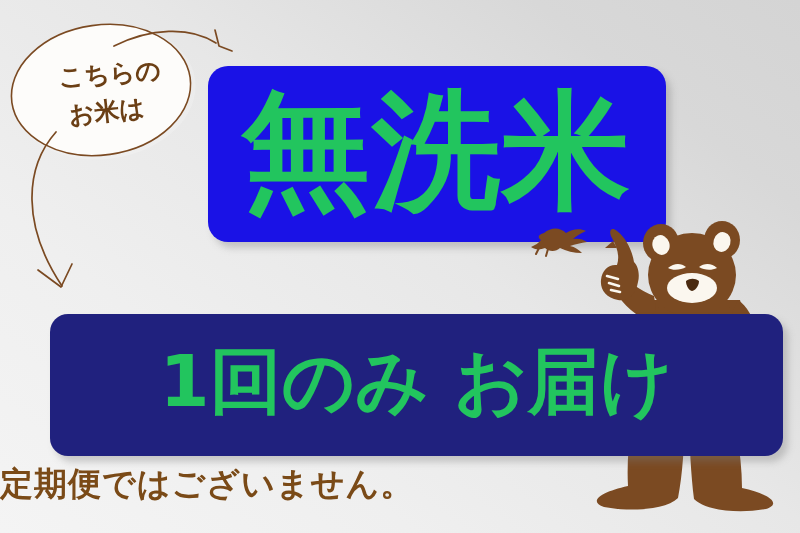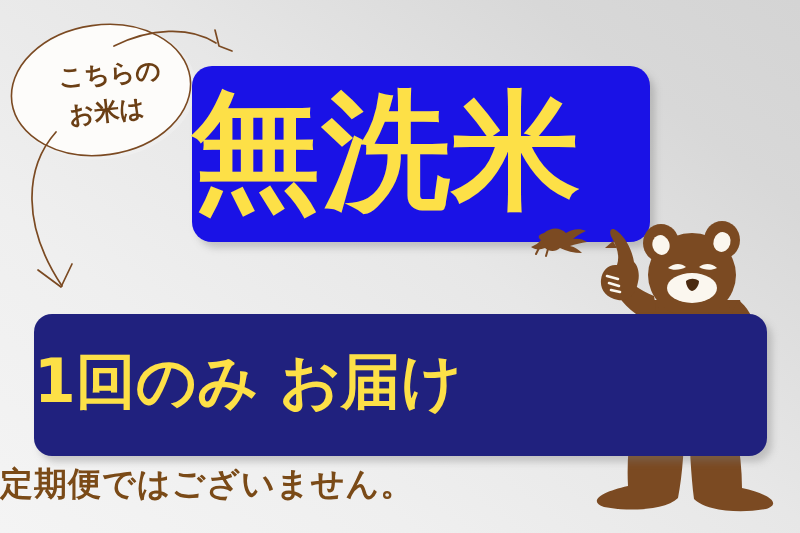--- a/index.html
+++ b/index.html
@@ -18,24 +18,26 @@
     height: 533px;
     background: linear-gradient(38deg, #f4f4f4 0%, #efefef 28%, #e7e7e7 55%, #d8d8d8 82%, #d4d4d4 100%);
     overflow: hidden;
   }
 
   
   .banner {
     position: absolute;
     display: flex;
     align-items: center;
+    justify-content: center;
     box-sizing: border-box;
-    color: #fde047;
+    color: #22c55e;
     white-space: nowrap;
     font-family: "DejaVu Sans", sans-serif;
+    margin-left: 16px;
   }
   #banner-top {
     left: 192px;
     top: 66px;
     width: 458px;
     height: 176px;
     background: #1a12e6;
     border-radius: 20px;
     box-shadow: 5px 6px 7px rgba(120,120,120,0.35);
     z-index: 6;
@@ -51,21 +53,21 @@
     left: 34px;
     top: 314px;
     width: 733px;
     height: 142px;
     background: #20217e;
     border-radius: 18px;
     box-shadow: 5px 6px 7px rgba(120,120,120,0.35);
     z-index: 9;
   }
   #banner-bottom .btext {
-    font-size: 60px;
+    font-size: 72px;
     font-weight: 700;
     line-height: 1;
     transform: translateY(-4px);
   }
 
   
   #subtitle {
     position: absolute;
     left: 0px;
     top: 462px;

